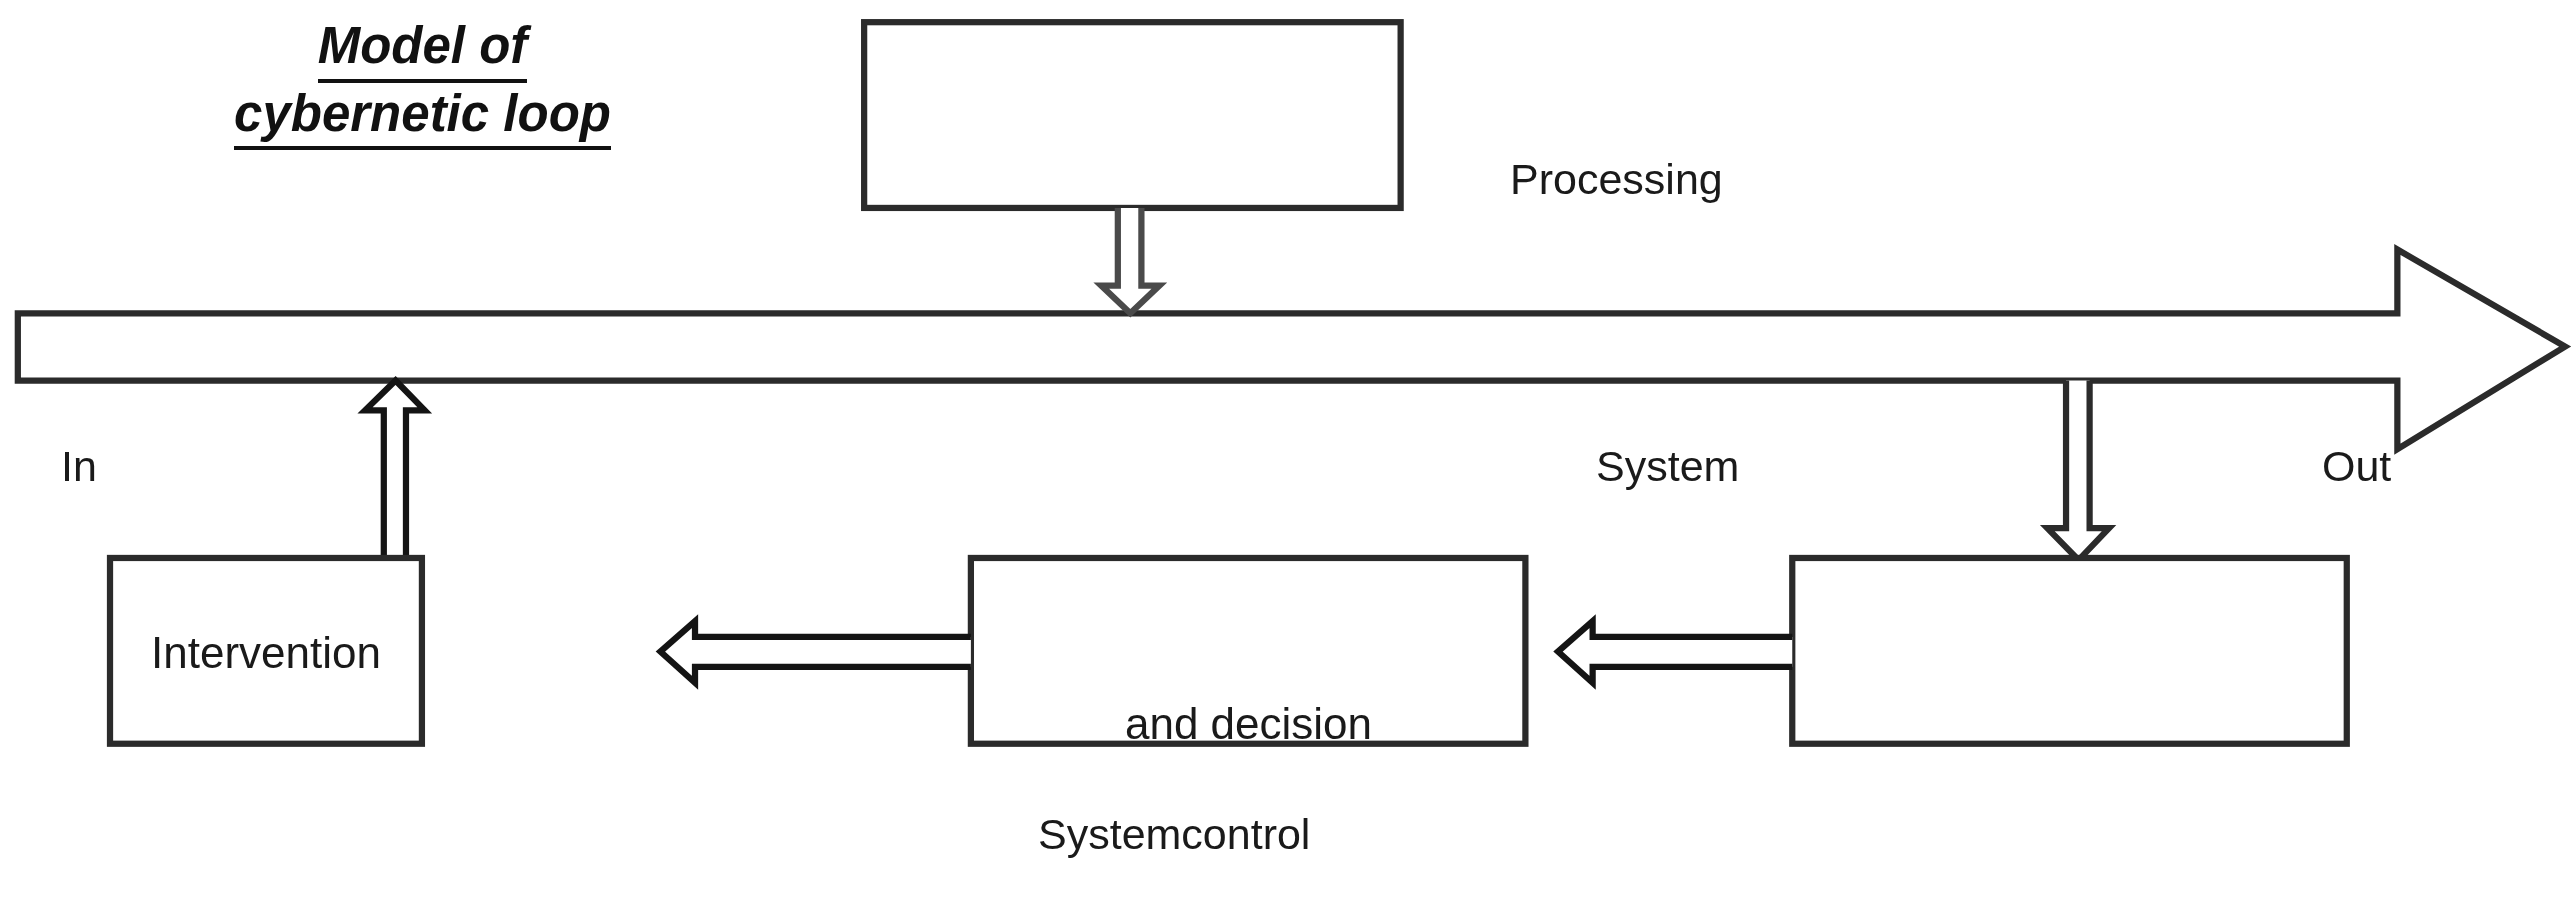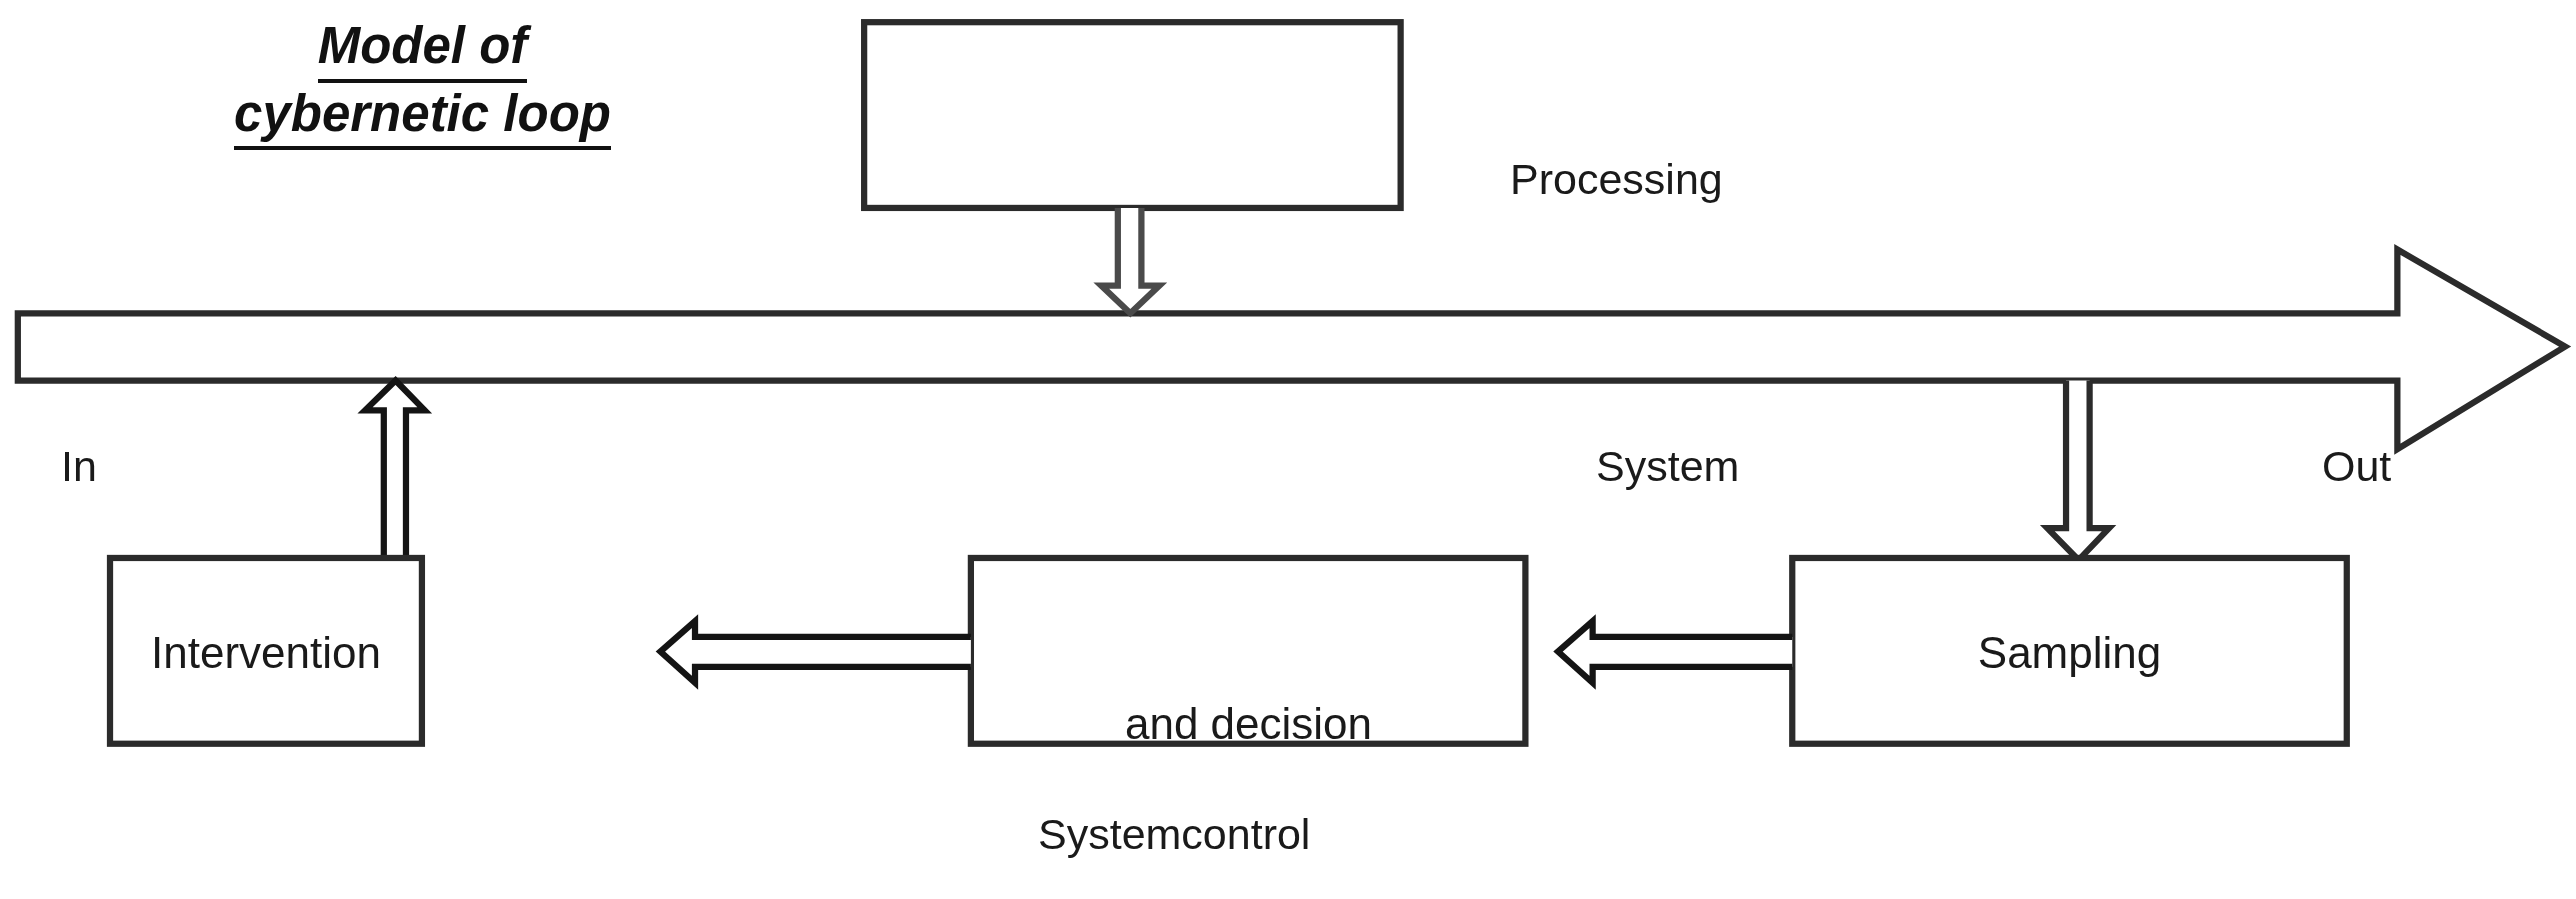--- a/index.html
+++ b/index.html
@@ -151,21 +151,20 @@
     <span class="title-row"><span class="tline">cybernetic loop</span></span>
   </div>
 
 
   <div class="dg-label box-label" style="left:110px; top:628px; width:312px;">Intervention</div>
 
   <div class="dg-label box-label" style="left:971px; top:600px; width:555px;">
     <div>and decision</div>
   </div>
 
-  <div class="dg-label box-label" style="left:1792px; top:628px; width:555px;">Sampling</div>
 
   <div class="dg-label plain-label" style="left:1510px; top:155px;">Processing</div>
 
   <div class="dg-label plain-label" style="left:1596px; top:442px;">System</div>
 
   <div class="dg-label plain-label" style="left:61px; top:442px;">In</div>
 
   <div class="dg-label plain-label" style="left:2290px; top:442px;margin-left:32px;">Out</div>
 
   <div class="dg-label plain-label" style="left:1038px; top:810px;">Systemcontrol</div>

